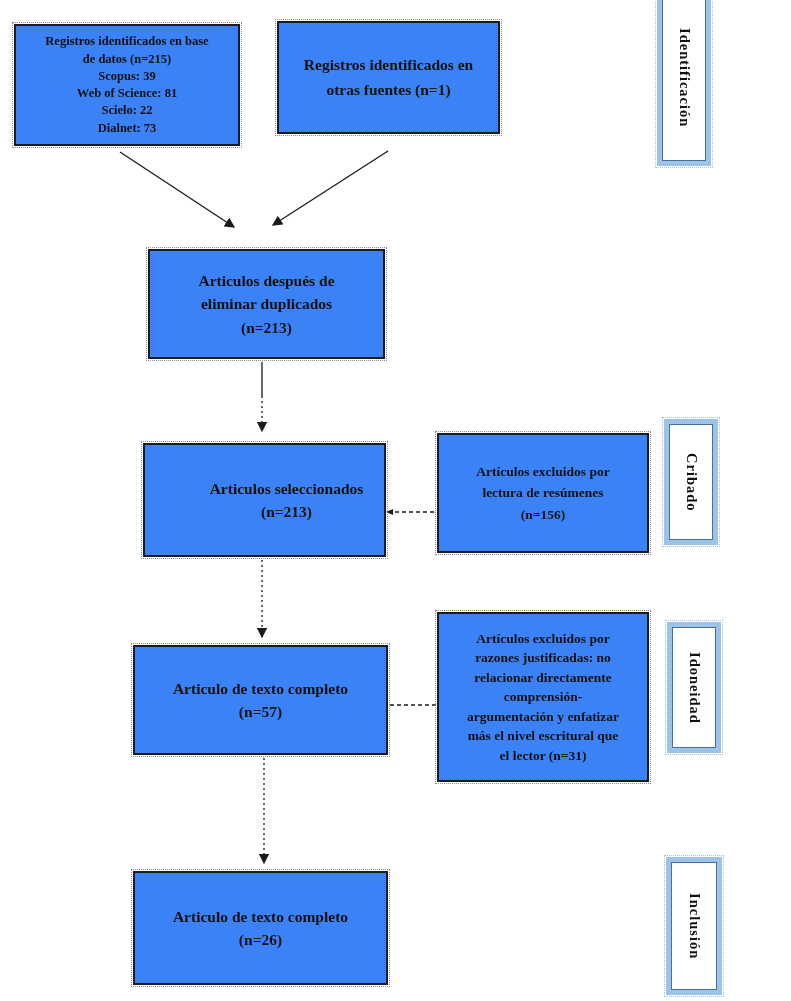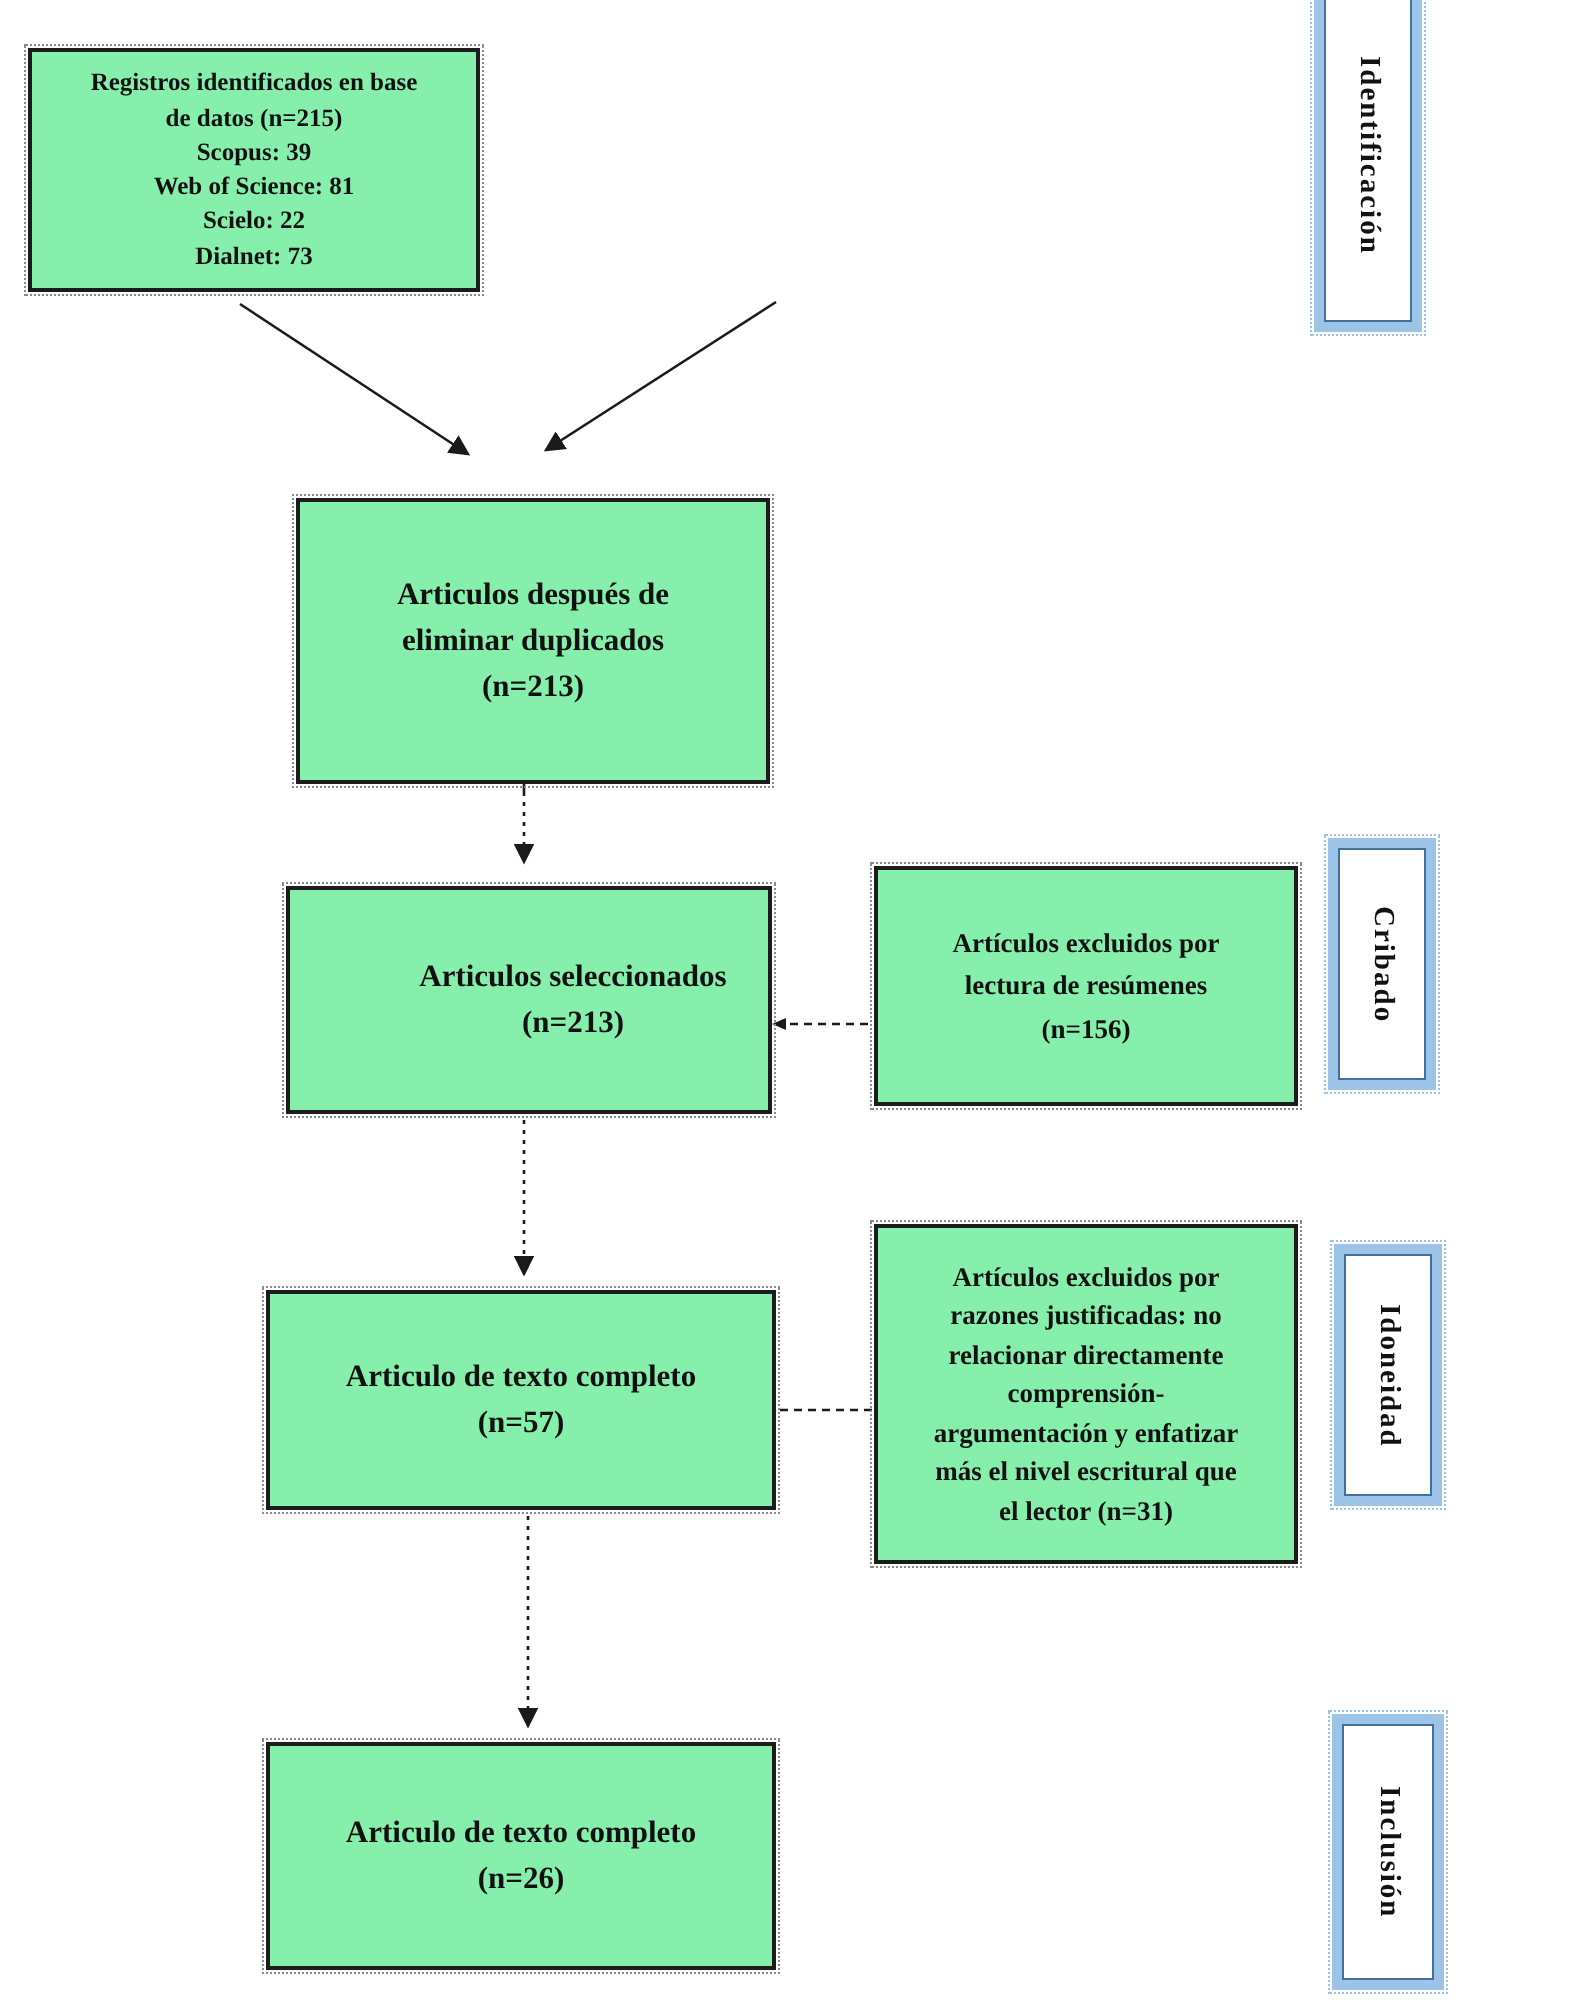--- a/index.html
+++ b/index.html
@@ -16,32 +16,32 @@
     left: 0; top: 0;
     width: 791px; height: 1001px;
     pointer-events: none;
   }
   .box {
     position: absolute;
     box-sizing: border-box;
     border: 2px solid #1c1c1c;
     outline: 1px dotted #8a8a8a;
     outline-offset: 1px;
-    background: #86efac;
+    background: #3b82f6;
     display: flex;
     align-items: center;
     justify-content: center;
     text-align: center;
     color: #111111;
     font-weight: bold;
   }
   .box .txt { white-space: pre-line; display: block; width: 100%; }
   .box-a { left: 14px;  top: 24px;  width: 226px; height: 122px; font-size: 12.5px; line-height: 1.38; }
   .box-b { left: 277px; top: 21px;  width: 223px; height: 113px; font-size: 15.5px; line-height: 1.55; }
-  .box-c { left: 148px; top: 249px; width: 237px; height: 143px; font-size: 15.5px; line-height: 1.5; }
+  .box-c { left: 148px; top: 249px; width: 237px; height: 110px; font-size: 15.5px; line-height: 1.5; }
   .box-d { left: 143px; top: 443px; width: 243px; height: 114px; font-size: 15.5px; line-height: 1.5; padding-left: 44px; }
   .box-e { left: 437px; top: 433px; width: 212px; height: 120px; font-size: 13.5px; line-height: 1.6; }
   .box-f { left: 133px; top: 645px; width: 255px; height: 110px; font-size: 15.5px; line-height: 1.5; }
   .box-g { left: 437px; top: 612px; width: 212px; height: 170px; font-size: 13.5px; line-height: 1.45; }
   .box-h { left: 133px; top: 871px; width: 255px; height: 114px; font-size: 15.5px; line-height: 1.5; }
   .stage {
     position: absolute;
     box-sizing: border-box;
     background: #ffffff;
     border: 5px solid #9dc3e6;
@@ -92,20 +92,24 @@
 
   <div class="box box-a">
     <span class="txt">Registros identificados en base
 de datos (n=215)
 Scopus: 39
 Web of Science: 81
 Scielo: 22
 Dialnet: 73</span>
   </div>
 
+  <div class="box box-b">
+    <span class="txt">Registros identificados en
+otras fuentes (n=1)</span>
+  </div>
 
   <div class="box box-c">
     <span class="txt">Articulos después de
 eliminar duplicados
 (n=213)</span>
   </div>
 
   <div class="box box-d">
     <span class="txt">Articulos seleccionados
 (n=213)</span>

